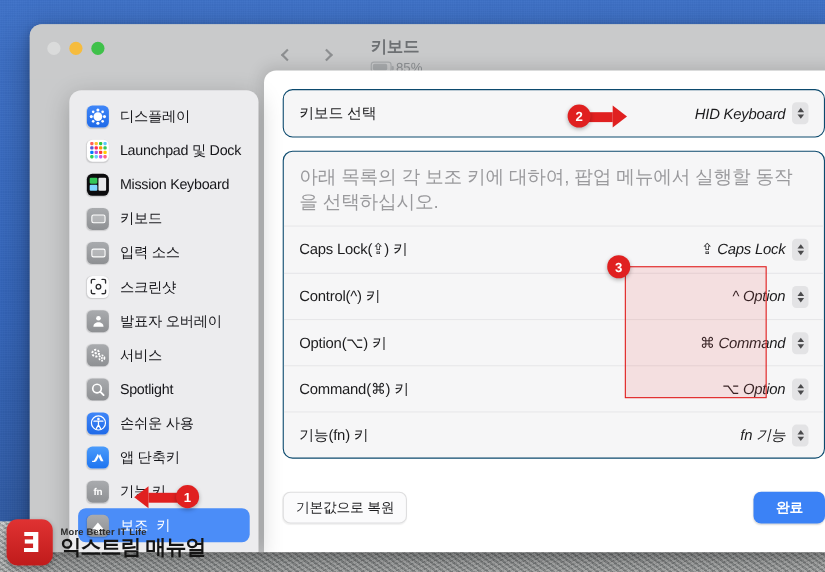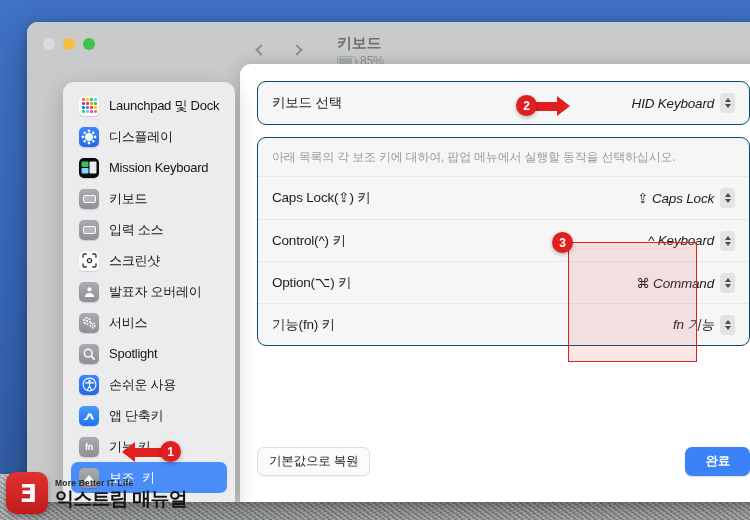--- a/index.html
+++ b/index.html
@@ -149,21 +149,21 @@
     width: 0; height: 0;
     border-left: 3.5px solid transparent;
     border-right: 3.5px solid transparent;
   }
   .stepper i.up   { border-bottom: 4px solid #4a4a4c; }
   .stepper i.down { border-top: 4px solid #4a4a4c; }
 
   #modifier-card { margin-top: 12px; }
   #hint-row {
     padding: 11px 14px 10px;
-    font-size: 12px; color: #9a9a9d; letter-spacing: -.2px;
+    font-size: 17px; color: #9a9a9d; letter-spacing: -.2px;
     border-bottom: 1px solid #e7e7e9;
   }
 
   
   #sheet-footer {
     position: absolute; left: 17px; right: 17px; bottom: 26px;
     display: flex; align-items: center;
   }
   #restore-defaults-button {
     background: #fbfbfc; border: 1px solid #dededf;
@@ -376,39 +376,49 @@
             <span class="stepper">
                 <i class="up"></i>
                 <i class="down"></i>
               </span>
           </span>
         </div>
 
         <div class="row">
           <span class="row-label">Control(^) 키</span>
           <span class="row-value">
-            <span>^ Keyboard</span>
+            <span>^ Option</span>
             <span class="stepper">
                 <i class="up"></i>
                 <i class="down"></i>
               </span>
           </span>
         </div>
 
         <div class="row">
           <span class="row-label">Option(⌥) 키</span>
           <span class="row-value">
             <span>⌘ Command</span>
             <span class="stepper">
                 <i class="up"></i>
                 <i class="down"></i>
               </span>
           </span>
         </div>
 
+        <div class="row">
+          <span class="row-label">Command(⌘) 키</span>
+          <span class="row-value">
+            <span>⌥ Option</span>
+            <span class="stepper">
+                <i class="up"></i>
+                <i class="down"></i>
+              </span>
+          </span>
+        </div>
 
         <div class="row">
           <span class="row-label">기능(fn) 키</span>
           <span class="row-value">
             <span>fn 기능</span>
             <span class="stepper">
                 <i class="up"></i>
                 <i class="down"></i>
               </span>
           </span>
@@ -416,20 +426,27 @@
       </div>
     </div>
 
     <div id="sheet-footer">
       <button id="restore-defaults-button">기본값으로 복원</button>
       <button id="done-button">완료</button>
     </div>
   </div>
 
   <div id="sidebar">
+
+    <div class="side-item">
+      <span class="ico display">
+          <span class="sun"></span>
+        </span>
+      <span class="side-label">디스플레이</span>
+    </div>
 
     <div class="side-item">
       <span class="ico launchpad">
         <span class="grid">
           <span style="background:#ff5f57"></span>
             <span style="background:#ffbd2e"></span>
             <span style="background:#28c840"></span>
             <span style="background:#5ac8fa"></span>
           <span style="background:#5856d6"></span>
             <span style="background:#ff2d55"></span>
@@ -442,27 +459,20 @@
           <span style="background:#30d158"></span>
             <span style="background:#64d2ff"></span>
             <span style="background:#bf5af2"></span>
             <span style="background:#ff6482"></span>
         </span>
       </span>
       <span class="side-label">Launchpad 및 Dock</span>
     </div>
 
     <div class="side-item">
-      <span class="ico display">
-          <span class="sun"></span>
-        </span>
-      <span class="side-label">디스플레이</span>
-    </div>
-
-    <div class="side-item">
       <span class="ico mission">
         <svg width="16" height="13" viewBox="0 0 16 13">
           <rect x="0.5" y="0.5" width="7" height="5.5" rx="1" fill="#34c759"></rect>
           <rect x="0.5" y="7" width="7" height="5.5" rx="1" fill="#7fd6ff"></rect>
           <rect x="8.5" y="0.5" width="7" height="12" rx="1" fill="#e9eaec"></rect>
         </svg>
       </span>
       <span class="side-label">Mission Keyboard</span>
     </div>
 

